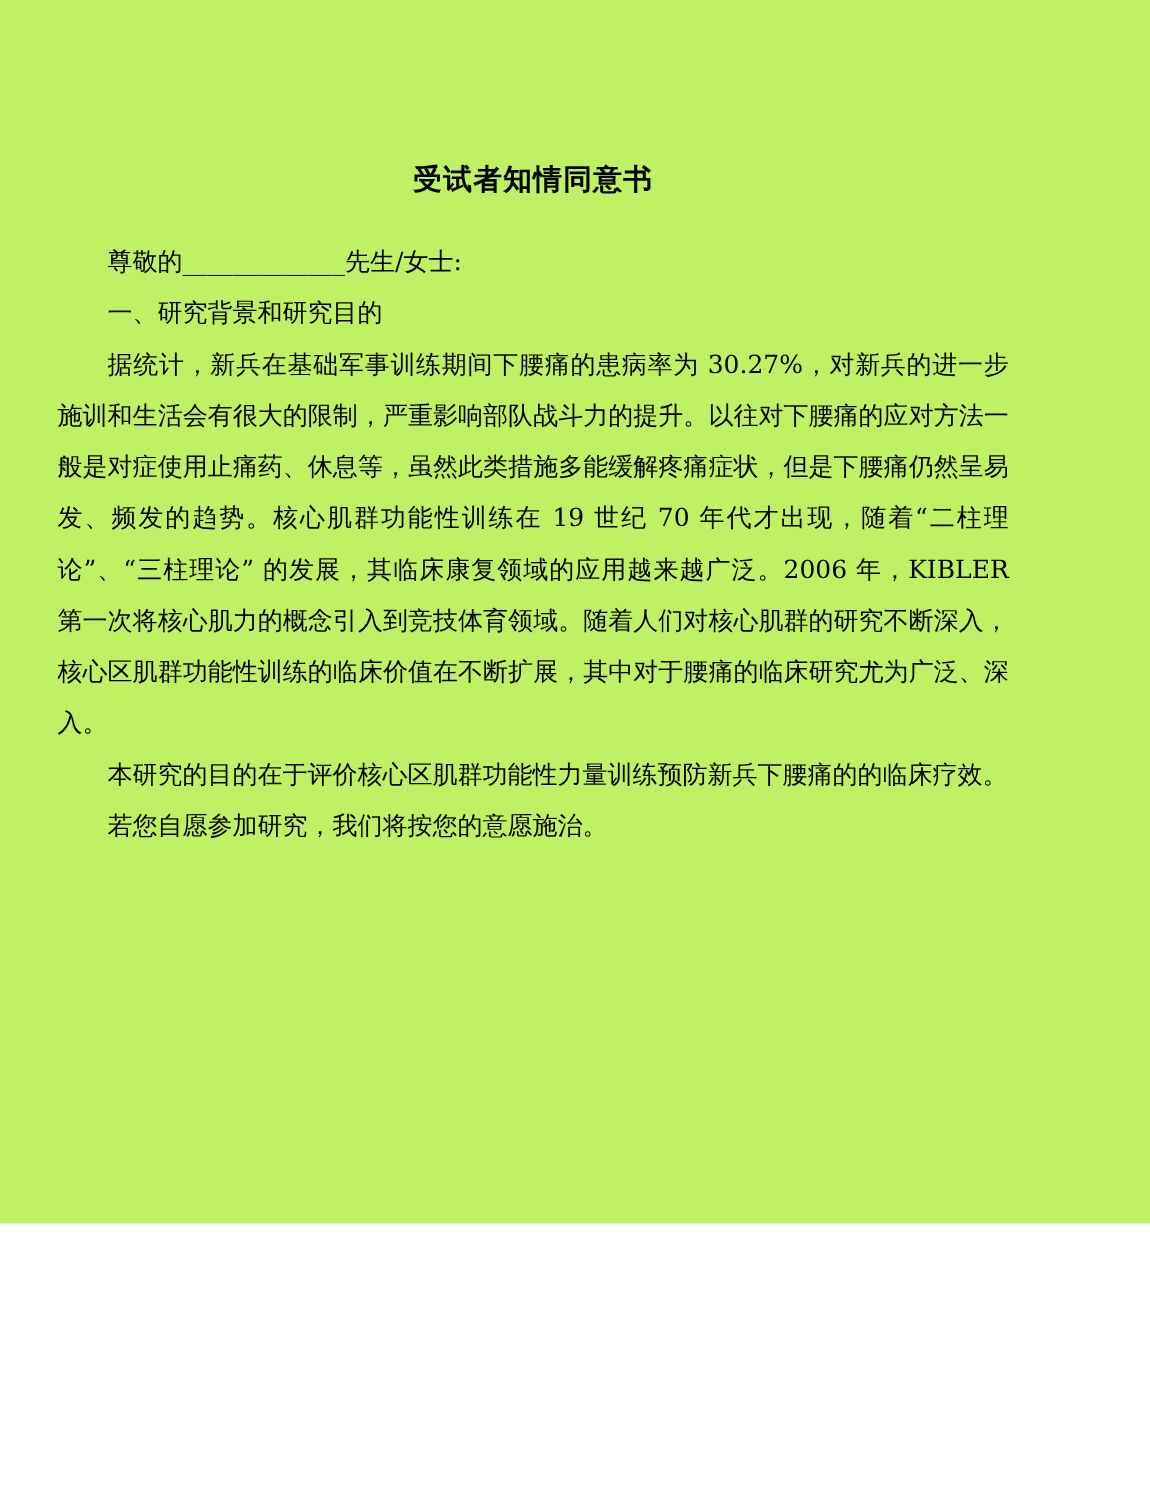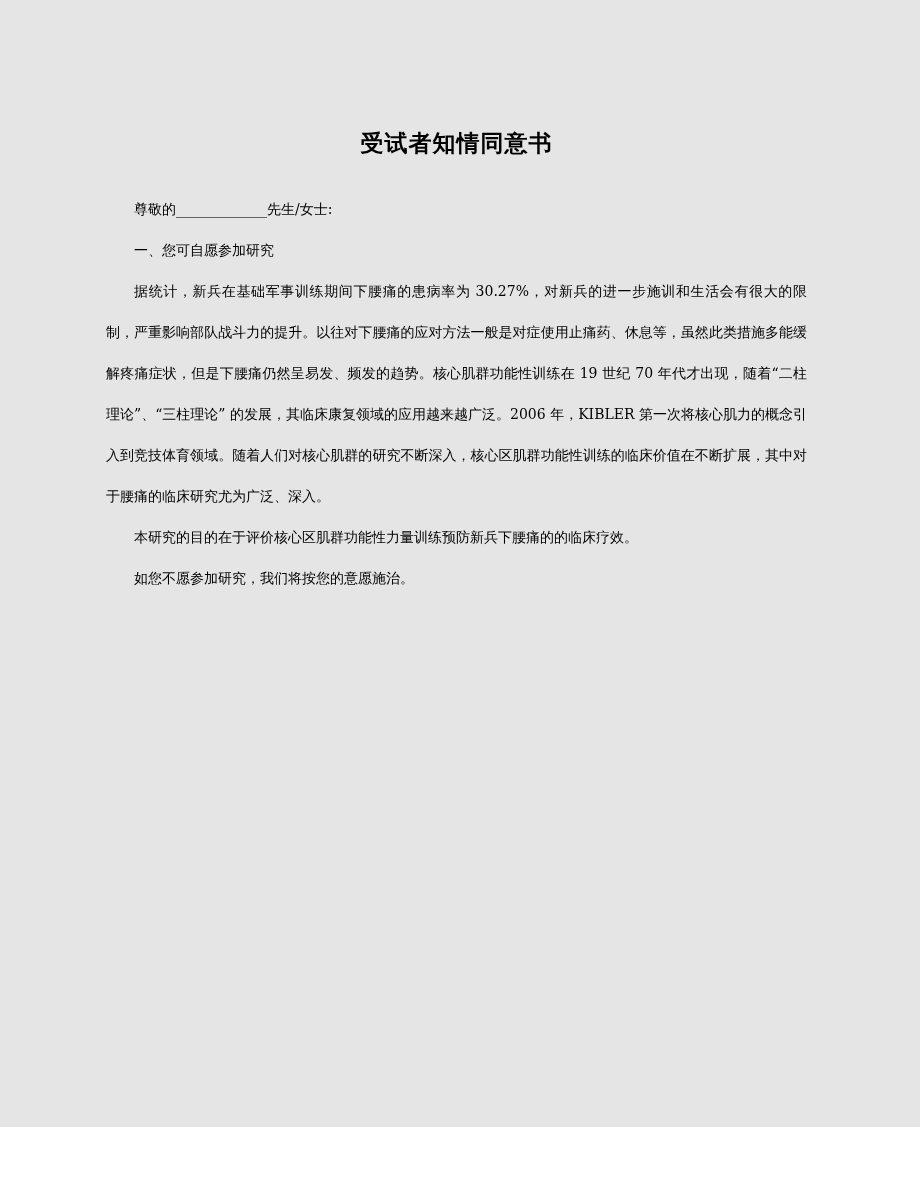--- a/index.html
+++ b/index.html
@@ -2,52 +2,52 @@
 <html><head>
 <meta charset="utf-8">
 <style>
   html, body {
     margin: 0;
     padding: 0;
     background: #ffffff;
   }
   .page {
     width: 920px;
-    height: 1127px;
+    height: 979px;
     box-sizing: border-box;
-    background: #e5e5e5;
-    padding: 128px 113px 40px 106px;
+    background: #bef264;
+    padding: 128px 113px 40px 46px;
     overflow: hidden;
     font-family: "DejaVu Serif", "Liberation Serif", serif;
     color: #000000;
   }
   .doc-title {
     font-size: 23px;
     font-weight: bold;
     text-align: center;
     margin: 0 0 30px 0;
     letter-spacing: 1px;
     color: #000000;
   }
   .para {
-    font-size: 14px;
+    font-size: 20px;
     line-height: 41px;
     margin: 0;
     text-indent: 2em;
     text-align: justify;
     text-justify: inter-ideograph;
     word-break: break-all;
     color: #000000;
   }
 </style>
 </head>
 <body>
 
 <div class="page">
   <h1 class="doc-title">受试者知情同意书</h1>
   <div id="paragraphs">
       <p class="para">尊敬的_____________先生/女士:</p>
-      <p class="para">一、您可自愿参加研究</p>
+      <p class="para">一、研究背景和研究目的</p>
       <p class="para">据统计，新兵在基础军事训练期间下腰痛的患病率为 30.27%，对新兵的进一步施训和生活会有很大的限制，严重影响部队战斗力的提升。以往对下腰痛的应对方法一般是对症使用止痛药、休息等，虽然此类措施多能缓解疼痛症状，但是下腰痛仍然呈易发、频发的趋势。核心肌群功能性训练在 19 世纪 70 年代才出现，随着“二柱理论”、“三柱理论” 的发展，其临床康复领域的应用越来越广泛。2006 年，KIBLER 第一次将核心肌力的概念引入到竞技体育领域。随着人们对核心肌群的研究不断深入，核心区肌群功能性训练的临床价值在不断扩展，其中对于腰痛的临床研究尤为广泛、深入。</p>
       <p class="para">本研究的目的在于评价核心区肌群功能性力量训练预防新兵下腰痛的的临床疗效。</p>
-      <p class="para">如您不愿参加研究，我们将按您的意愿施治。</p>
+      <p class="para">若您自愿参加研究，我们将按您的意愿施治。</p>
     </div>
 </div>
 
 </body></html>

